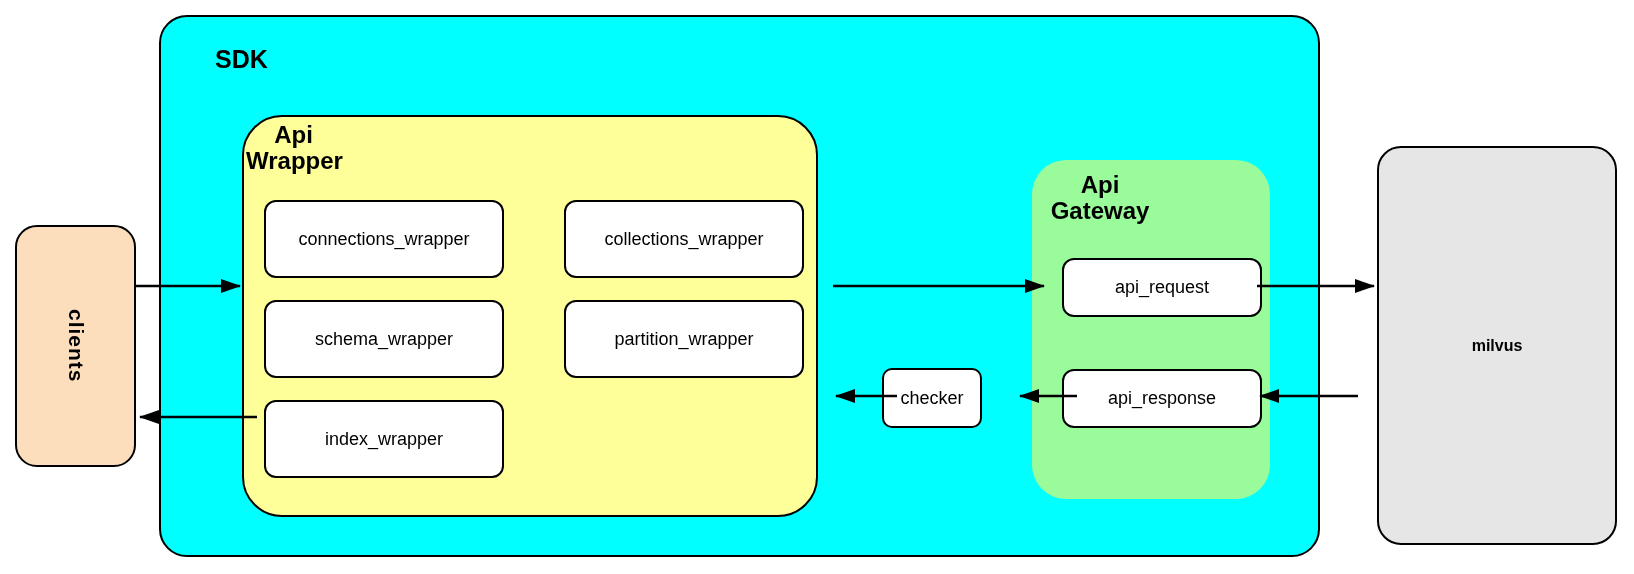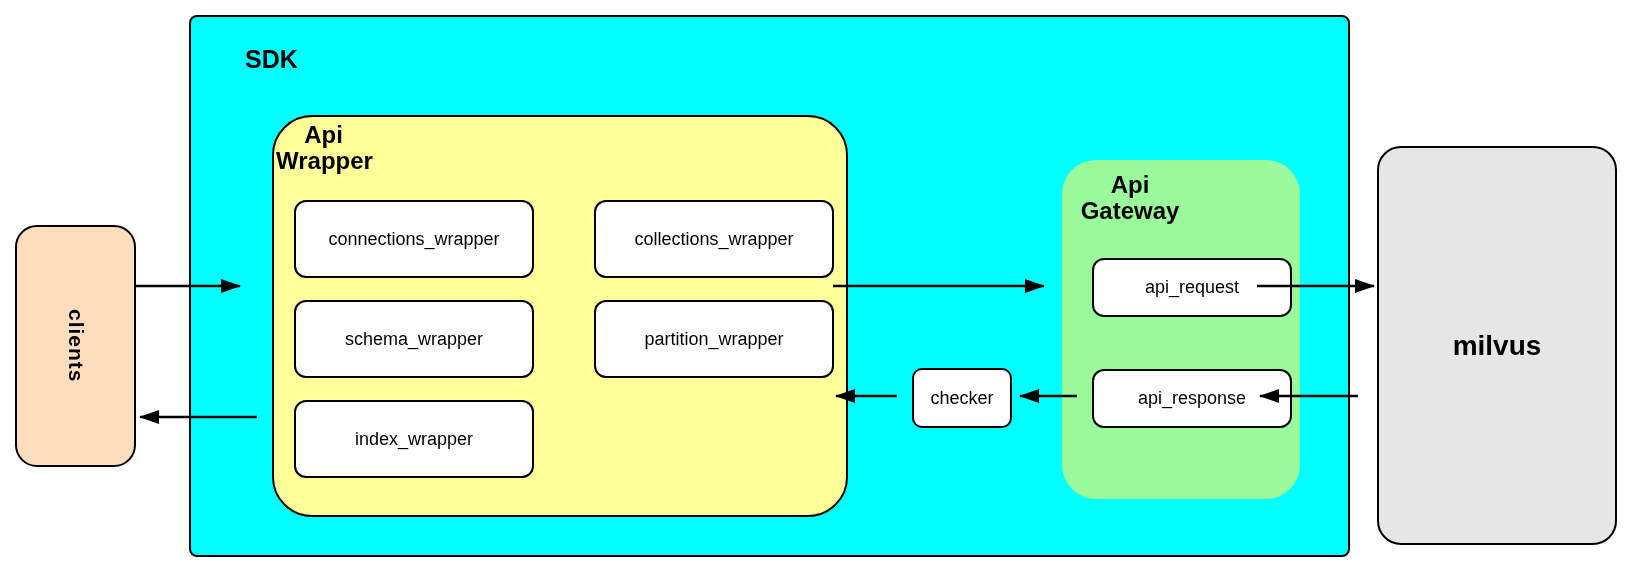--- a/index.html
+++ b/index.html
@@ -23,24 +23,24 @@
     height:574px;
     background:#ffffff;
     overflow:hidden;
   }
   .node{position:absolute;}
   .bordered{border:2px solid var(--border);}
   .pre{white-space:pre-line;}
 
   
   .sdk{
-    left:189px;top:15px;width:1161px;height:542px;
+    left:159px;top:15px;width:1161px;height:542px;
     background:var(--sdk_fill);
     border:2px solid var(--border);
-    border-radius:8px;
+    border-radius:28px;
     z-index:1;
   }
   .sdk-label{
     position:absolute;left:54px;top:28px;
     font-size:25px;font-weight:bold;
   }
   .apiwrapper{
     left:81px;top:98px;width:576px;height:402px;
     background:var(--wrapper_fill);
     border:2px solid var(--border);
@@ -101,21 +101,21 @@
     letter-spacing:1px;
   }
   .milvus{
     left:1377px;top:146px;width:240px;height:399px;
     background:var(--milvus_fill);
     border:2px solid var(--border);
     border-radius:24px;
     display:flex;align-items:center;justify-content:center;
     z-index:1;
   }
-  .milvus-label{font-size:28px;font-weight:bold;}
+  .milvus-label{font-size:16px;font-weight:bold;}
 
   .arrows{
     position:absolute;left:0;top:0;width:1634px;height:574px;
     z-index:10;
     pointer-events:none;
   }
   .arrows line{stroke:#000;stroke-width:2.5;}
 </style>
 </head>
 <body>

